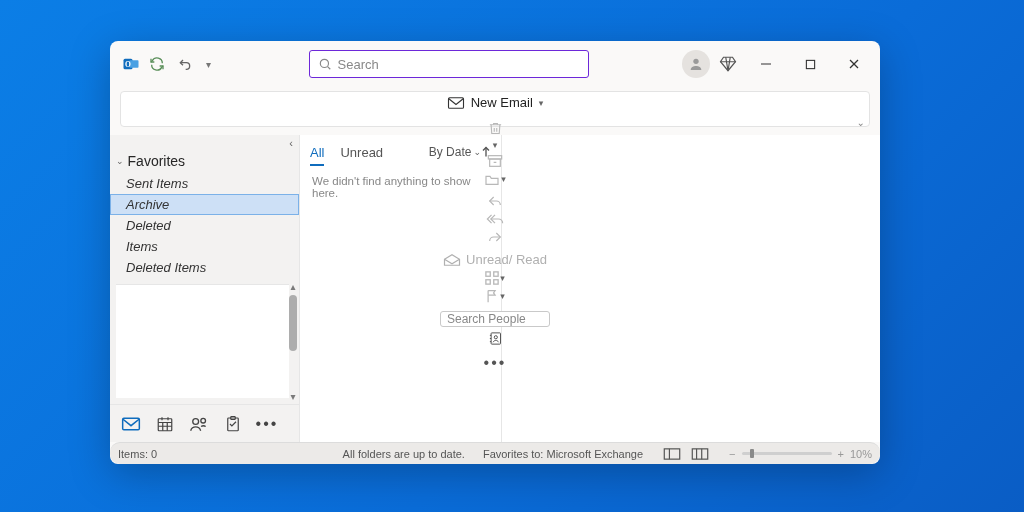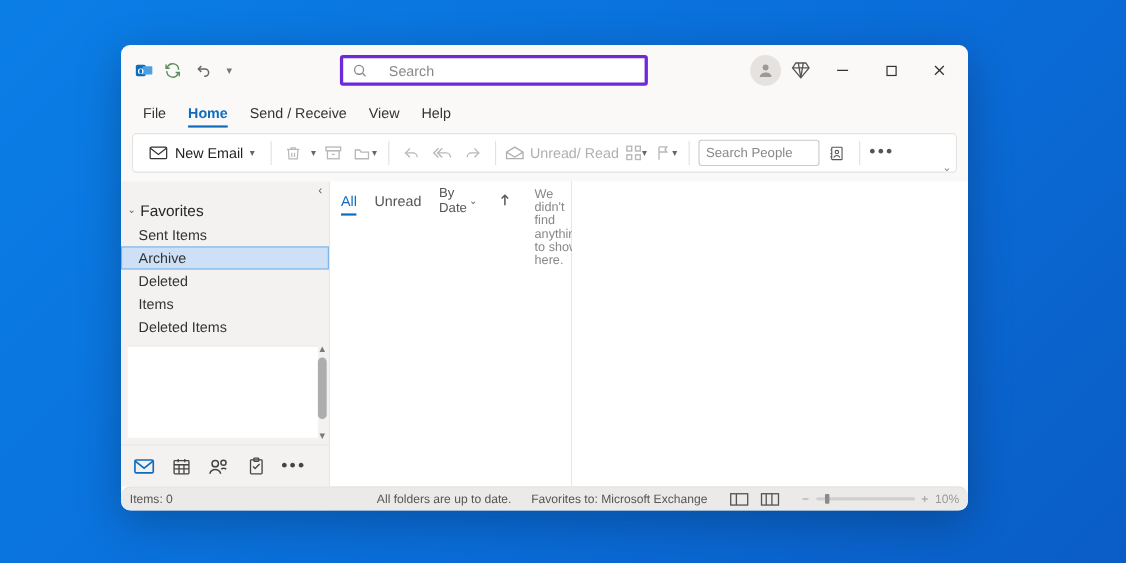--- a/index.html
+++ b/index.html
@@ -28,25 +28,25 @@
   }
   .app-icon { width: 18px; height: 18px; display:flex; align-items:center; justify-content:center; }
   .qa-icon { width:22px; height:22px; display:flex; align-items:center; justify-content:center; color:#666; cursor:pointer; }
   .chev-tiny { font-size:10px; color:#777; padding:0 4px;}
   .titlebar-center {
     flex:1; display:flex; justify-content:center;
   }
   .searchbox {
     width: 280px; height: 28px;
     background: #fff;
-    border: 3px solid #6d28d9;
+    border: 1px solid #6d28d9;
     border-radius: 3px;
     display:flex; align-items:center;
     padding: 0 8px;
-    gap:20px;
+    gap:6px;
     color:#777;
   }
   .searchbox input {
     border:none; outline:none; font-size:13px; flex:1;
     color:#333;
   }
   .searchbox input::placeholder { color:#888; }
   .title-right { display:flex; align-items:center; gap:4px; }
   .avatar {
     width:28px; height:28px; border-radius:50%;
@@ -73,20 +73,21 @@
     content:""; position:absolute; left:10px; right:10px; bottom:-2px;
     height:2px; background:#0f6cbd;
   }
   
   .ribbon-wrap { padding: 4px 10px 8px 10px; }
   .ribbon {
     background:#fff; border:1px solid #e3e3e3; border-radius:4px;
     height:36px; display:flex; align-items:center;
     padding:0 8px; gap:4px;
     position:relative;
+    flex-direction:column;
   }
   .new-email {
     display:flex; align-items:center; gap:6px;
     padding: 3px 6px; border-radius:3px; cursor:pointer;
     font-size:13px; color:#222;
   }
   .rb-sep { width:1px; height:22px; background:#e2e2e2; margin:0 4px;}
   .rb-btn {
     width:24px; height:24px; display:flex; align-items:center; justify-content:center;
     color:#6b6b6b; cursor:pointer; border-radius:3px;
@@ -111,21 +112,21 @@
   }
   .collapse-handle {
     text-align:right; padding:2px 6px 0 0; color:#666; font-size:11px;
   }
   .fav-header {
     display:flex; align-items:center; gap:4px;
     padding:4px 6px 4px 6px; font-size:14px; color:#262626; cursor:pointer;
   }
   .fav-list { font-size:13px; color:#333; }
   .fav-item {
-    padding:3px 4px 3px 16px; cursor:pointer;
+    padding:3px 4px 3px 16px; cursor:pointer;font-style:italic;
   }
   .fav-item.selected {
     background:#cde0f6;
     border:1px solid #7bb1e8;
     padding:2px 3px 2px 15px;
   }
   .nav-blank { flex:1; background:#fff; margin:6px 10px 6px 6px; border-top:1px solid #e6e6e6; position:relative;}
   .scroll-thumb {
     position:absolute; right:-8px; top:10px; width:8px; height:56px;
     background:#adadad; border-radius:4px;
@@ -136,34 +137,34 @@
   .scroll-arrow-up { top:-4px; }
   .scroll-arrow-down { bottom:-4px; }
   .nav-bottom {
     height:38px; display:flex; align-items:center; gap:12px;
     padding:0 10px; border-top:1px solid #e6e6e6; background:#f3f2f1;
   }
   .nav-bottom .nb { width:22px; height:22px; display:flex; align-items:center; justify-content:center; color:#444; cursor:pointer;}
   .nav-bottom .nb.active { color:#0f6cbd; }
   
   .list-pane {
-    width:220px; background:#fff; border-right:1px solid #e6e6e6;
-    display:flex; flex-direction:row;
+    width:202px; background:#fff; border-right:1px solid #e6e6e6;
+    display:flex; flex-direction:column;
   }
   .list-head {
     height:34px; display:flex; align-items:center;
     padding:0 10px; gap:16px; font-size:13px;
   }
   .tab { color:#555; cursor:pointer; position:relative;}
   .tab.active { color:#0f6cbd; }
   .tab.active::after {
     content:""; position:absolute; left:0; right:0; bottom:-6px; height:2px; background:#0f6cbd;
   }
   .list-head-right {
-    margin-left:auto; display:flex; align-items:center; gap:20px;
+    margin-left:auto; display:flex; align-items:center; gap:0;
     font-size:12px; color:#555;
   }
   .sort-btn { display:flex; align-items:center; gap:2px; cursor:pointer;}
   .sort-dir { cursor:pointer; color:#555;}
   .empty-msg {
     padding:6px 12px; font-size:11.5px; color:#888;
   }
   .reading-pane { flex:1; background:#fff; }
   
   .statusbar {
@@ -253,27 +254,20 @@
       </span>
       <span class="win-btn">
         <svg width="12" height="12" viewBox="0 0 12 12">
             <line x1="2" y1="2" x2="10" y2="10" stroke="#333" stroke-width="1.2"></line>
             <line x1="10" y1="2" x2="2" y2="10" stroke="#333" stroke-width="1.2"></line>
           </svg>
       </span>
     </div>
   </div>
 
-  <div class="menubar">
-    <div class="menu-item">File</div>
-    <div class="menu-item active">Home</div>
-    <div class="menu-item">Send / Receive</div>
-    <div class="menu-item">View</div>
-    <div class="menu-item">Help</div>
-  </div>
 
   <div class="ribbon-wrap">
     <div class="ribbon">
       <div class="new-email">
         <svg width="18" height="14" viewBox="0 0 24 18" fill="none" stroke="#333" stroke-width="1.5">
             <rect x="2" y="2" width="20" height="14" rx="1.5"></rect>
             <polyline points="2,3 12,11 22,3"></polyline>
           </svg>
         <span>New Email</span>
         <span class="chev-down">▾</span>

